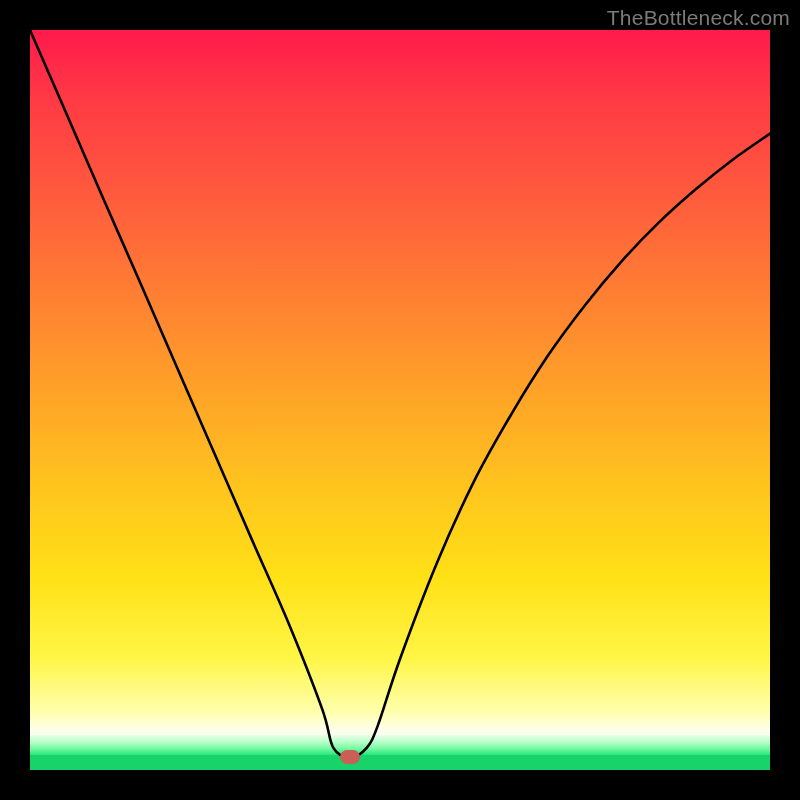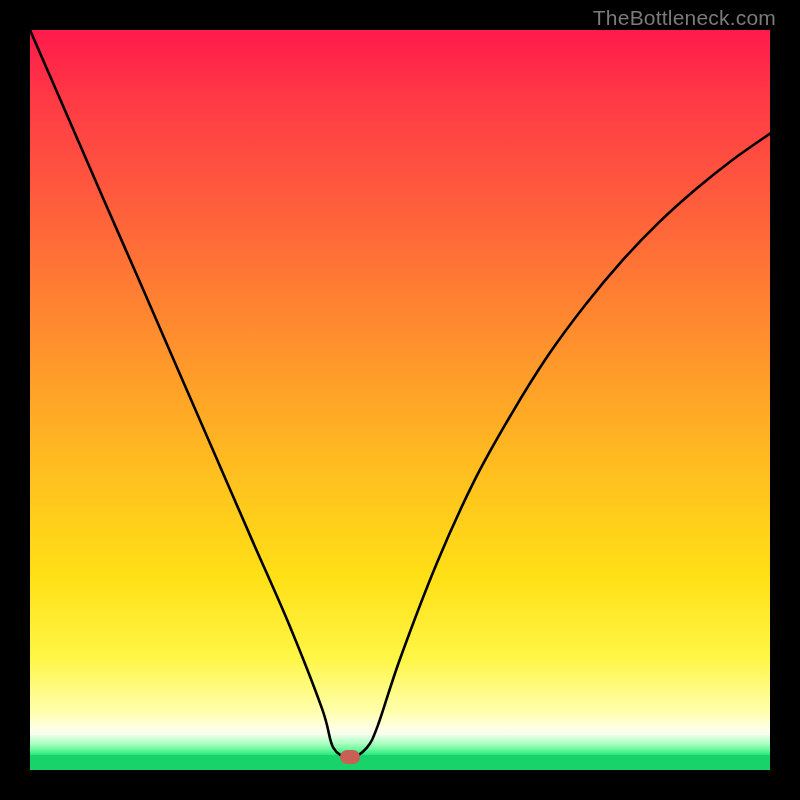--- a/index.html
+++ b/index.html
@@ -88,21 +88,21 @@
     position: absolute;
     width: 20px;
     height: 14px;
     border-radius: 7px / 7px;
     background: #c86055;
     transform: translate(-50%, -50%);
   }
   .watermark {
     position: absolute;
     top: 6px;
-    right: 24px;
+    right: 10px;
     color: #7b7b7b;
     font-size: 21px;
     font-weight: 500;
     letter-spacing: 0.2px;
   }
 </style>
 </head>
 <body>
 
 <div class="frame">

